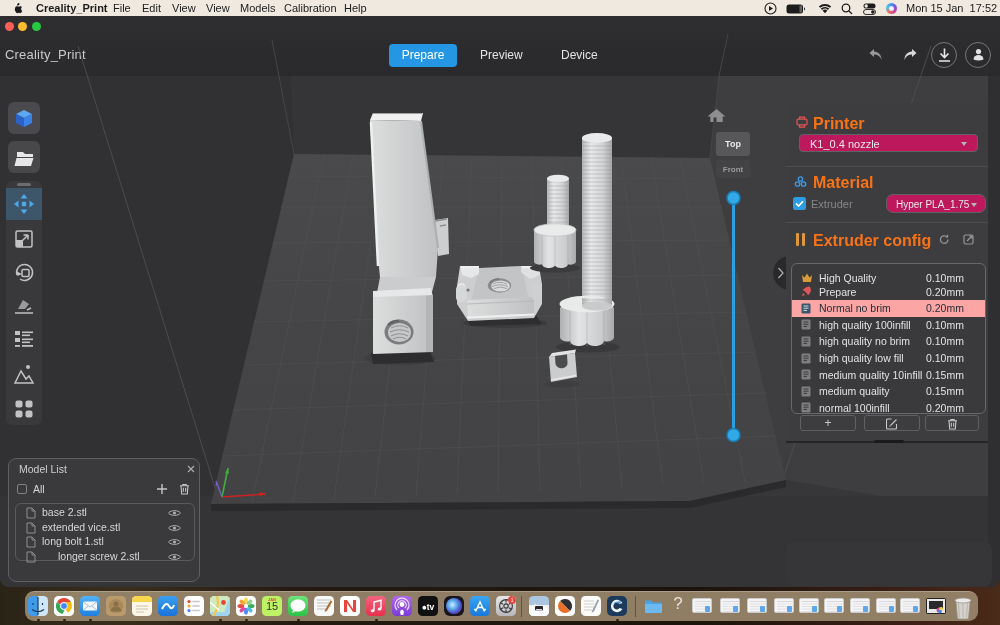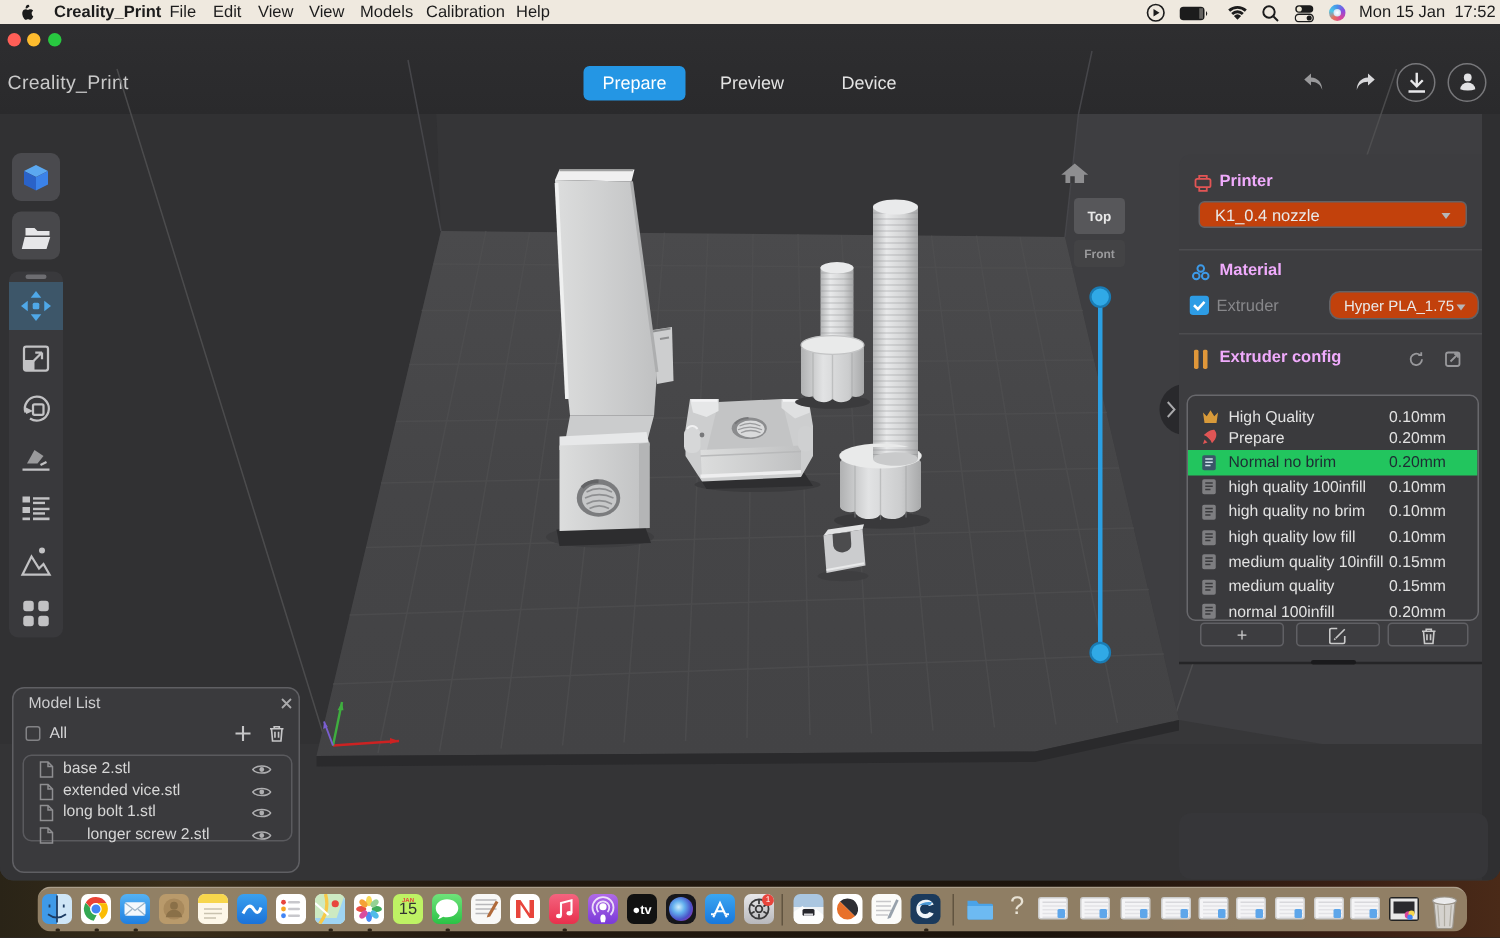--- a/index.html
+++ b/index.html
@@ -17,30 +17,30 @@
 #header { position:absolute; left:0; top:0; width:1000px; height:74px;
   background:linear-gradient(180deg,#2e2e30 0%, #29292b 100%); }
 .tl { position:absolute; top:6px; width:9px; height:9px; border-radius:50%; }
 #apptitle { position:absolute; left:5px; top:31px; font-size:13px; color:#c9c9c9; letter-spacing:0.2px; }
 #tab-prepare { position:absolute; left:389px; top:28px; width:68px; height:23px; background:#2496e4; border-radius:4px;
   color:#fff; font-size:12px; text-align:center; line-height:23px; }
 .tabtxt { position:absolute; top:28px; height:23px; color:#e3e3e3; font-size:12px; line-height:23px; }
 
 #rpanel { left:786px; top:87px; width:202px; height:340px; background:#3d3d40; border-radius:8px 0 0 0;
   border-bottom:2px solid #252527; color:#e8e8e8; }
-.ph { font-size:11px; font-weight:bold; color:#f0abfc; }
-.dropdown { position:absolute; background:#c2410c; border:1px solid #626266; border-radius:4px; font-size:11px; color:#e9e9e9;text-align:center; }
+.ph { font-size:16px; font-weight:bold; color:#f97316; }
+.dropdown { position:absolute; background:#be185d; border:1px solid #626266; border-radius:4px; font-size:11px; color:#e9e9e9;text-align:center; }
 .caret { position:absolute; width:0; height:0; border-left:3.5px solid transparent; border-right:3.5px solid transparent; border-top:4px solid #b6b6b8; }
 .divider { position:absolute; left:0; width:202px; height:1px; background:#4c4c4f; }
 #plist { position:absolute; left:5px; top:160px; width:195px; height:151px; background:#3a3a3d;
   border:1px solid #68686c; border-radius:6px; overflow:hidden; }
 .prow { position:absolute; left:0; width:193px; height:16.6px; font-size:10.5px; color:#e2e2e2; }
 .prow .nm { position:absolute; left:27px; top:2px; }
 .prow .vl { position:absolute; left:134px; top:2px; }
-.prow.sel { background:#22c55e; color:#1e2b33; }
+.prow.sel { background:#fca5a5; color:#1e2b33; }
 .pbtn { position:absolute; top:312px; width:56px; height:16px; border:1px solid #606064; border-radius:3px; background:#3d3d40;
   color:#c9c9c9; text-align:center; line-height:14px; font-size:12px; }
 
 #slicepanel { left:786px; top:526px; width:206px; height:44px; background:#363639; border-radius:8px; }
 #slicebtn { position:absolute; left:13px; top:7px; width:180px; height:25px; background:#1f97e2; border-radius:5px;
   color:#fff; font-weight:bold; font-size:13px; text-align:center; line-height:25px;margin-top:44px; }
 
 #mlist { left:8px; top:442px; width:192px; height:124px; background:#3a3a3d; border:1px solid #5f5f63; border-radius:8px;
   color:#d6d6d6; font-size:10.5px; }
 #mlist .inner { position:absolute; left:6px; top:44px; width:180px; height:58px; border:1px solid #5a5a5e; border-radius:6px; }

